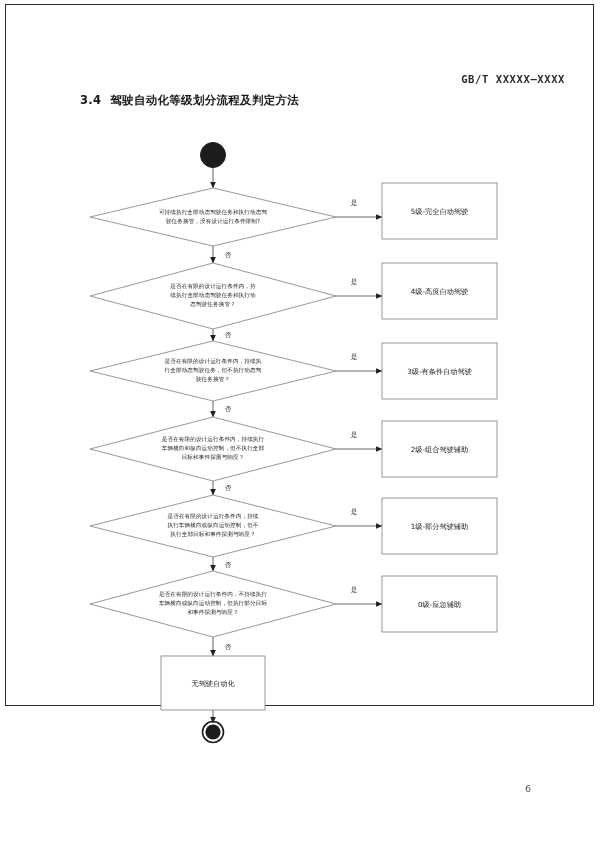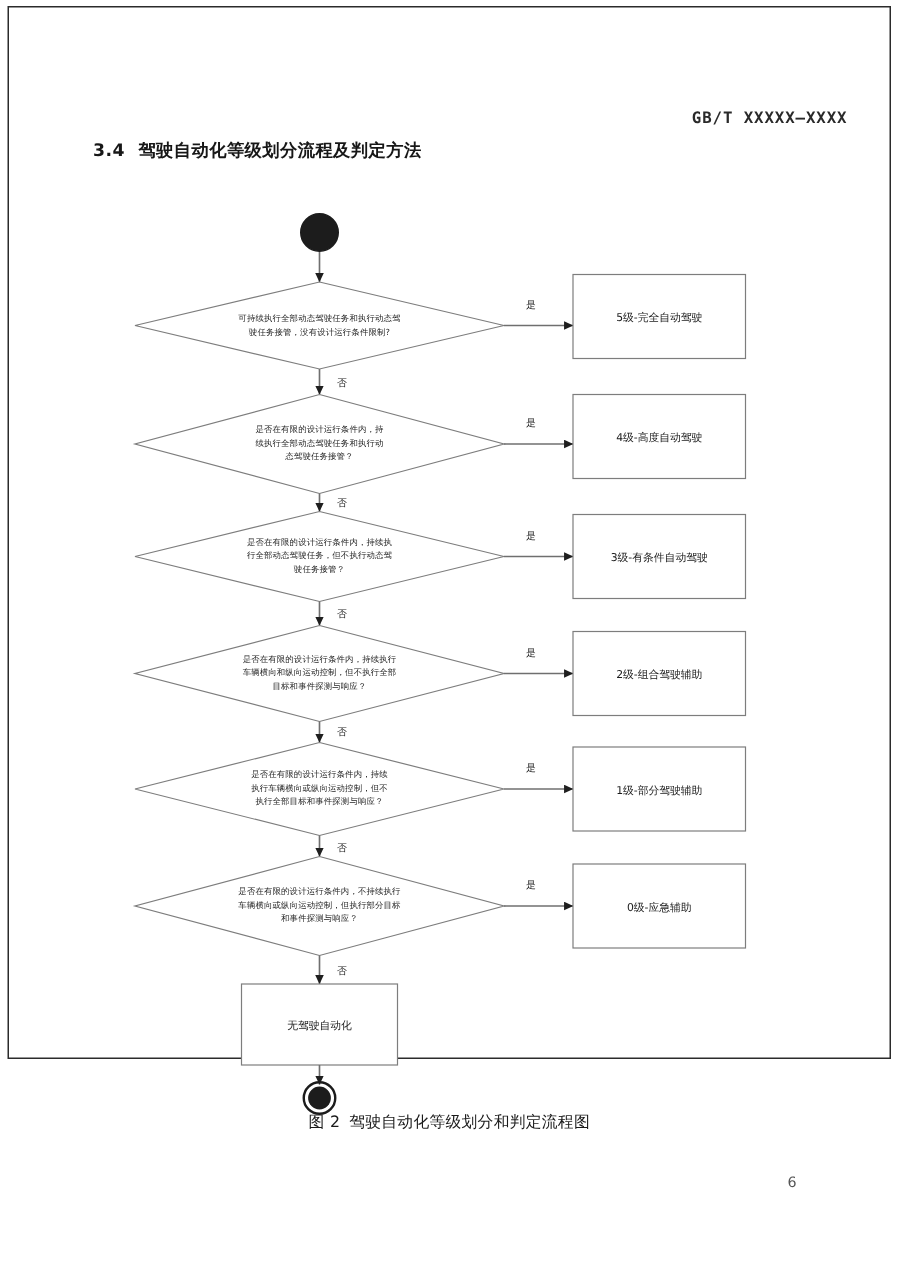--- a/index.html
+++ b/index.html
@@ -41,21 +41,21 @@
     font-family: "DejaVu Sans Mono", monospace;
     font-size: 10.5px;
     letter-spacing: 0.6px;
     color: #2a2a2a;
     font-weight: bold;
     white-space: nowrap;
   }
 
   #section-heading {
     position: absolute;
-    left: 56px;
+    left: 74px;
     top: 88px;
     font-family: "DejaVu Sans", sans-serif;
     font-size: 11.5px;
     font-weight: bold;
     color: #171717;
     letter-spacing: 0.3px;
     white-space: nowrap;
   }
   #section-heading .num { margin-right: 9px; }
 
@@ -221,20 +221,17 @@
       <text class="fc-box-text" x="433.5" y="602">0级-应急辅助</text>
 
       <rect class="fc-shape" x="155" y="651" width="104" height="54"></rect>
       <text class="fc-box-text" x="207" y="681">无驾驶自动化</text>
 
       <line class="fc-line" x1="207" y1="705" x2="207" y2="718" marker-end="url(#arrow)"></line>
       <circle cx="207" cy="727" r="10.5" fill="none" stroke="#1c1c1c" stroke-width="1.6"></circle>
       <circle cx="207" cy="727" r="7.6" fill="#1c1c1c"></circle>
     </svg>
 
-    <div id="figure-caption">
-      <span class="cap-num">图 2</span><span>驾驶自动化等级划分和判定流程图</span>
-    </div>
 
     <div id="page-number">6</div>
 
   </div>
 </div>
 
 </body></html>

